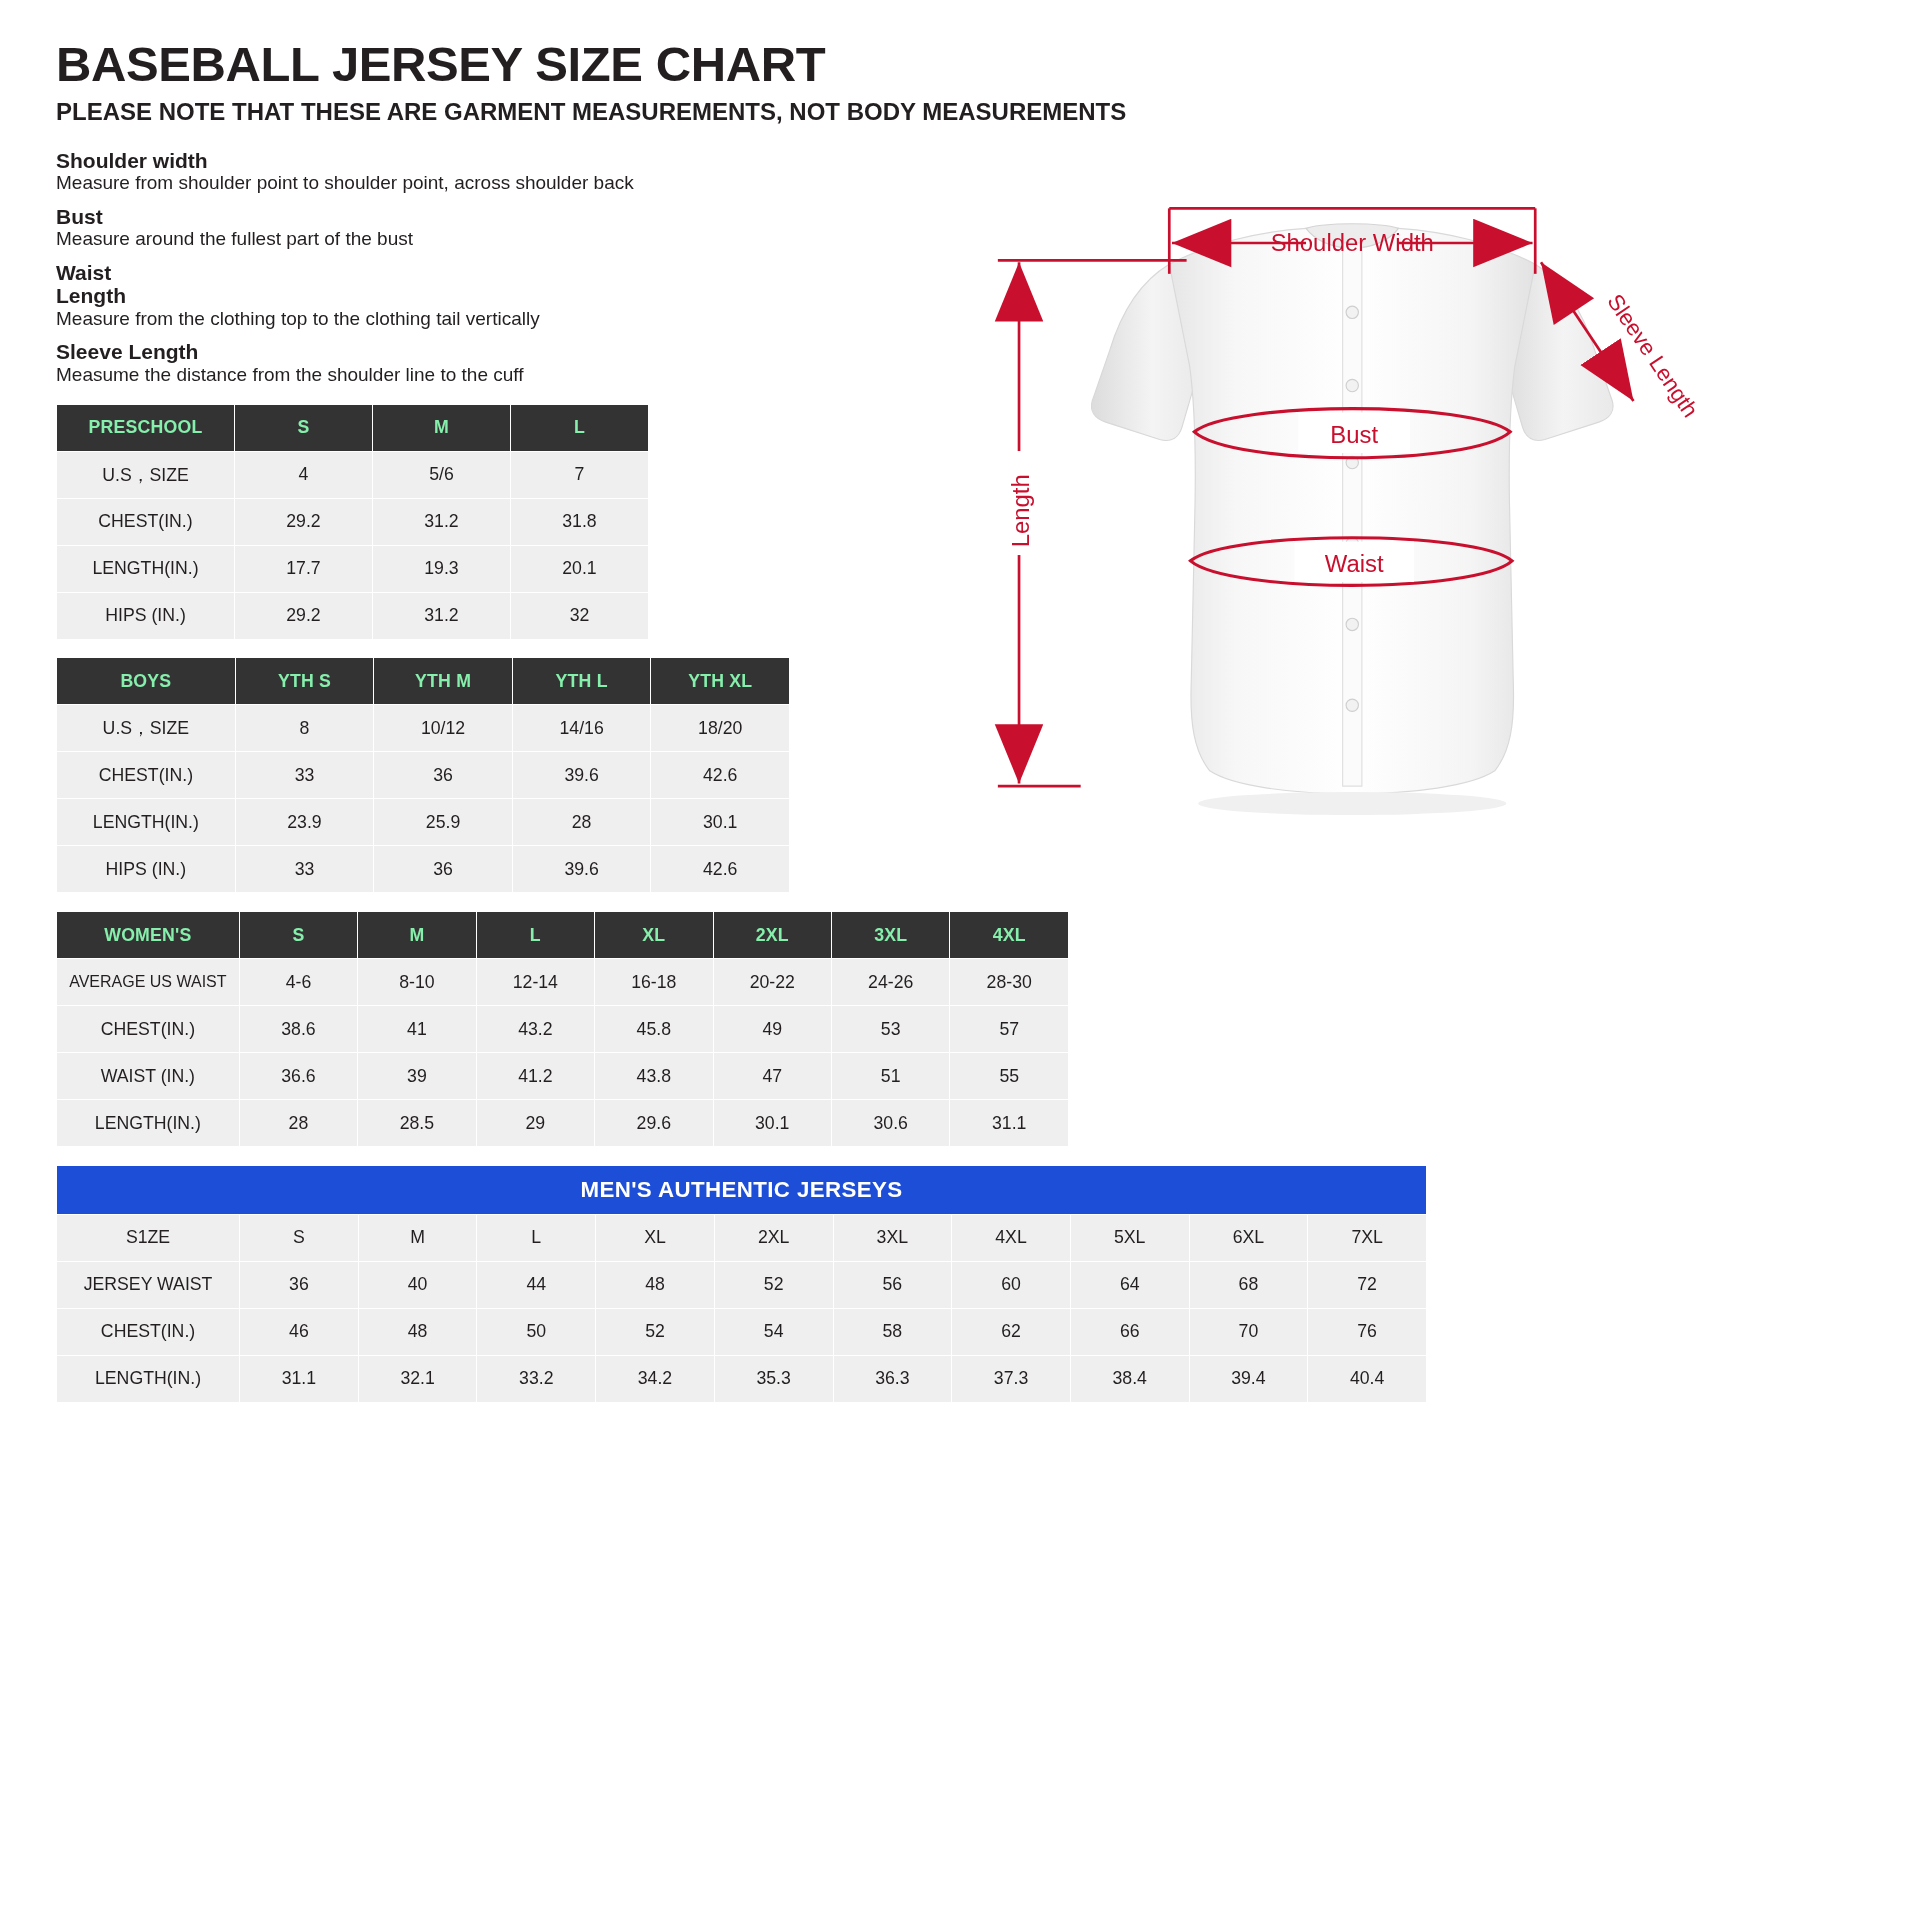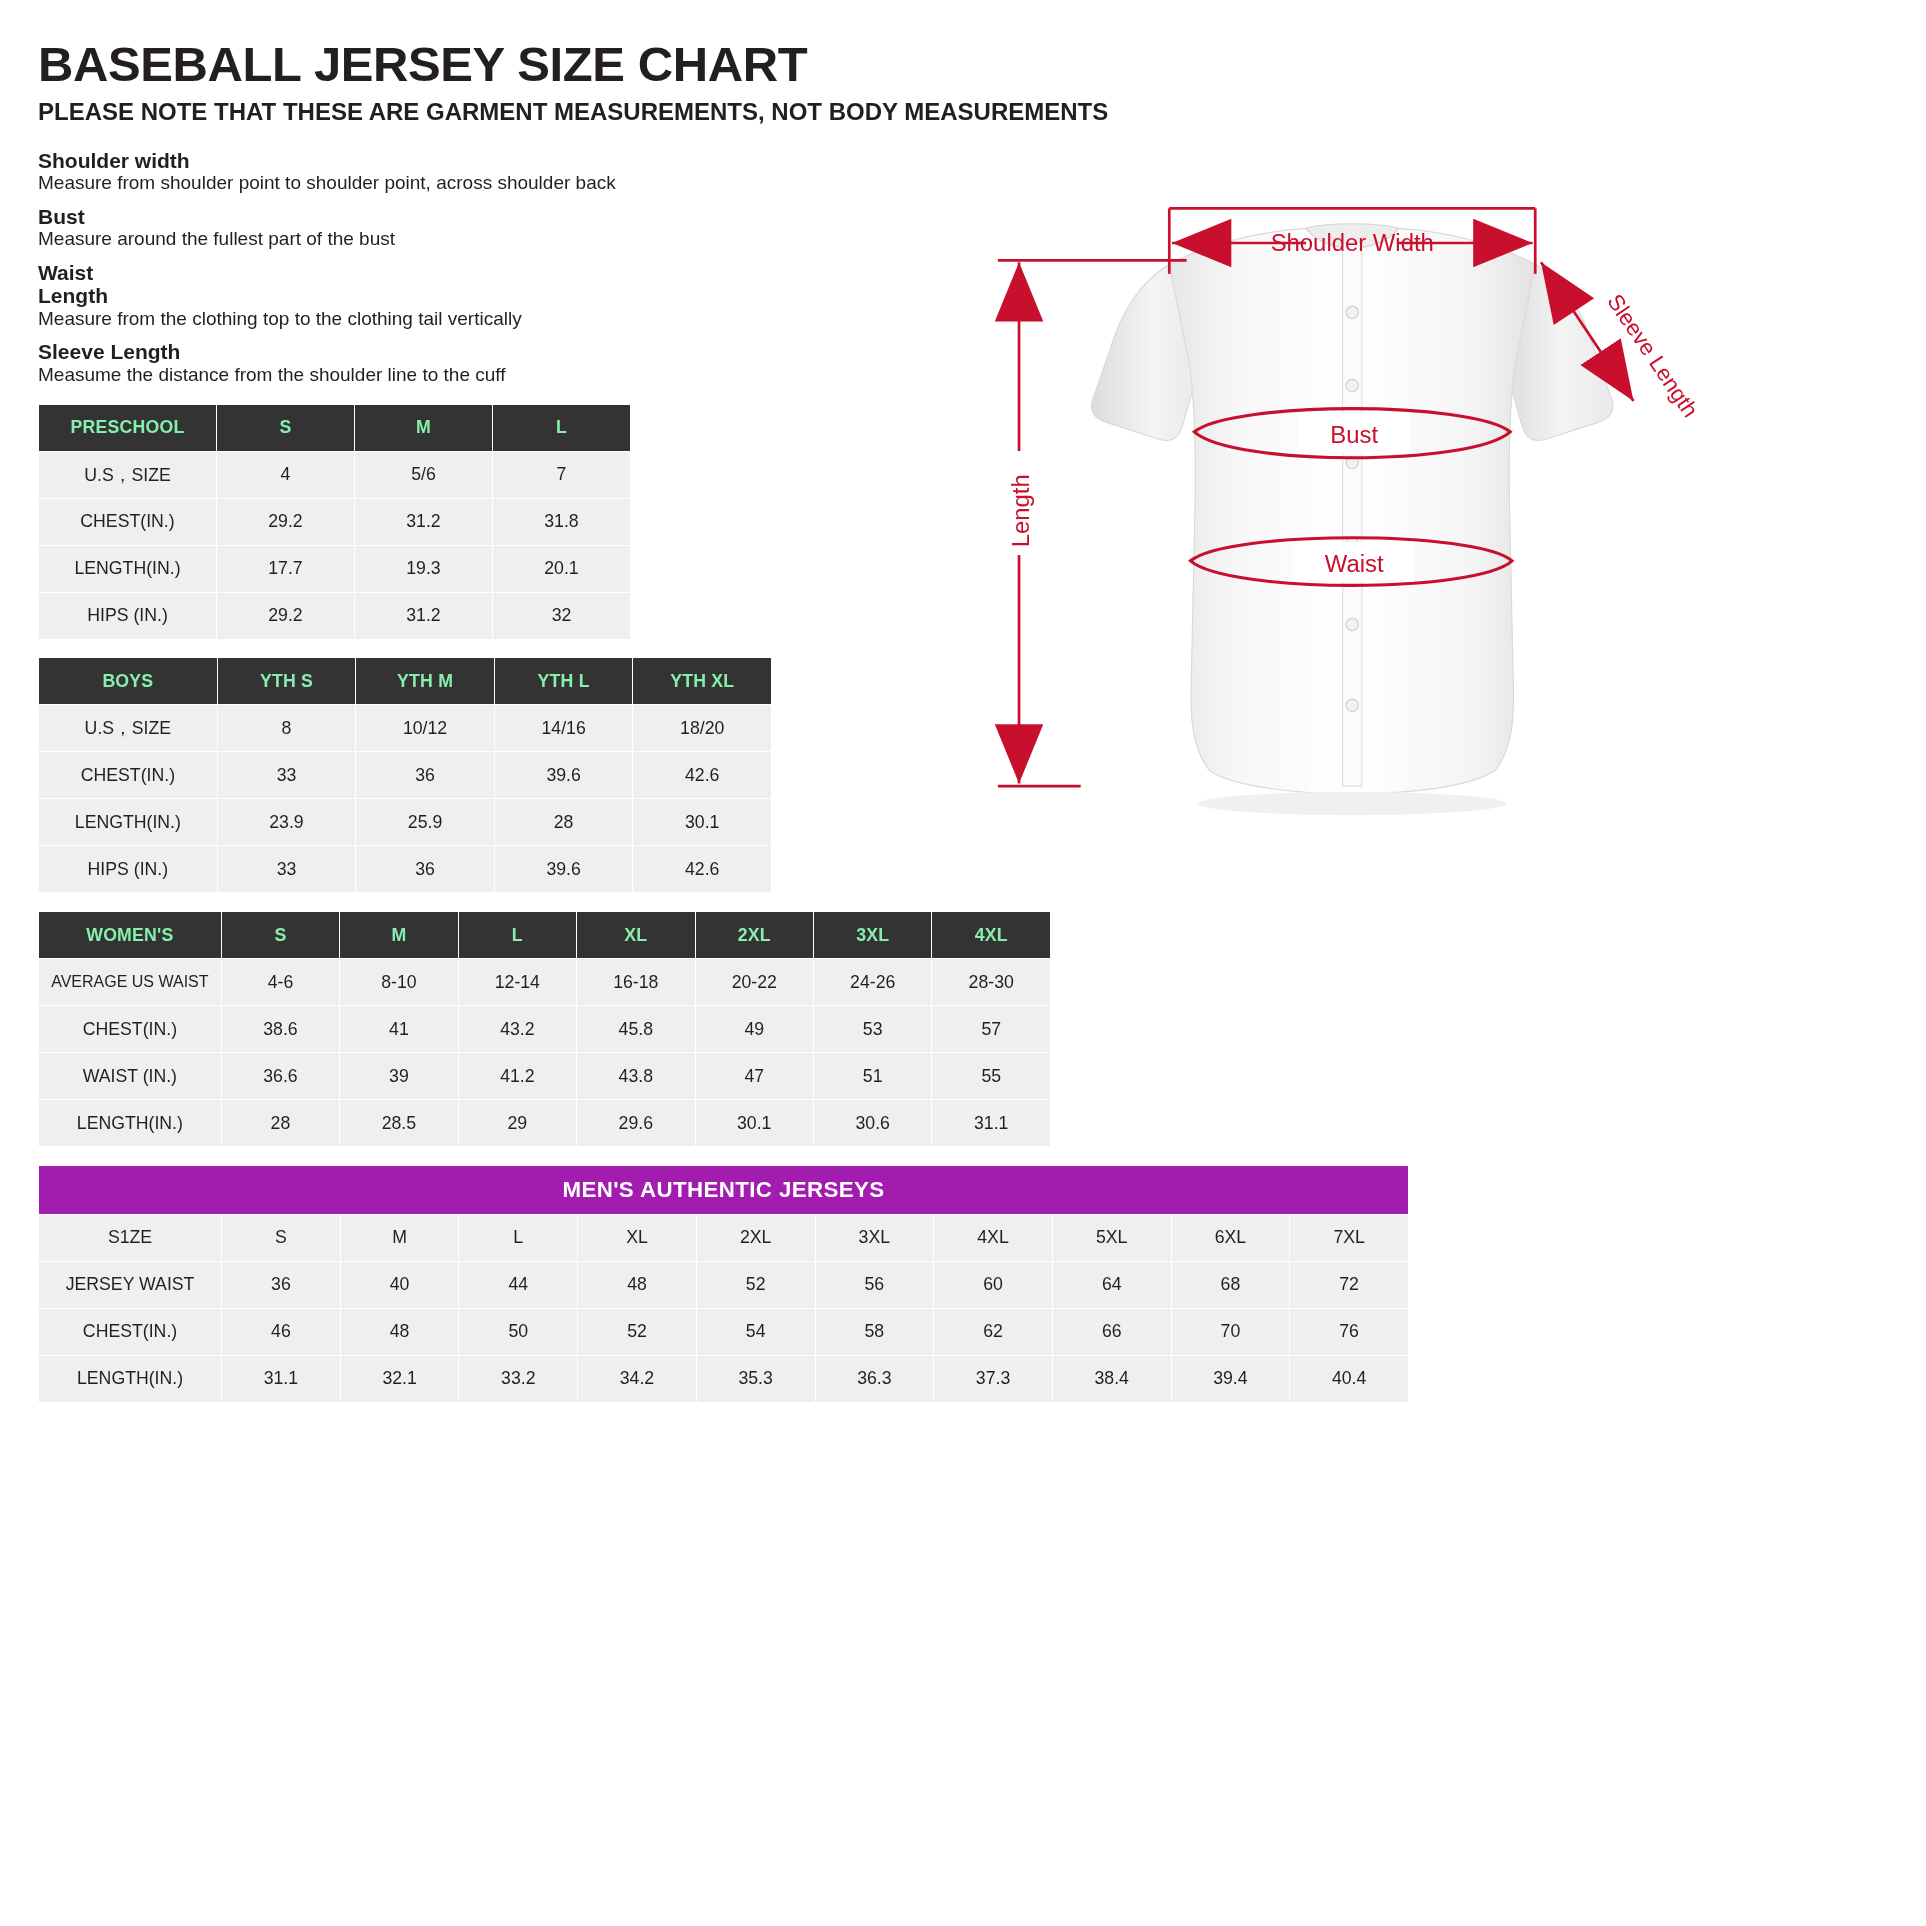--- a/index.html
+++ b/index.html
@@ -12,21 +12,21 @@
     height: 1927px;
     font-family: "Liberation Sans", sans-serif;
     color: #231f20;
     overflow: hidden;
   }
   .page {
     position: relative;
     width: 1865px;
     height: 1927px;
     box-sizing: border-box;
-    padding: 27px 58px 0 38px;
+    padding: 27px 58px 0 56px;
   }
 
   
   .title {
     font-size: 49px;
     font-weight: bold;
     letter-spacing: -0.4px;
     line-height: 1.05;
     margin: 11.6px 0 7px 0;
     color: #231f20;
@@ -75,21 +75,21 @@
     padding: 0 3.1px;
     box-sizing: border-box;
   }
   thead th {
     background: #333333;
     color: #86efac;
     font-weight: bold;
     letter-spacing: 0.2px;
   }
   .table-banner th {
-    background: #a21caf;
+    background: #1d4ed8;
     color: #ffffff;
     font-size: 22.3px;
     font-weight: bold;
     letter-spacing: 0.4px;
     height: 48px;
   }
   .t-preschool { width: 593px; }
   .t-preschool col.lbl { width: 177px; }
   .t-preschool col.c   { width: 137px; }
 

